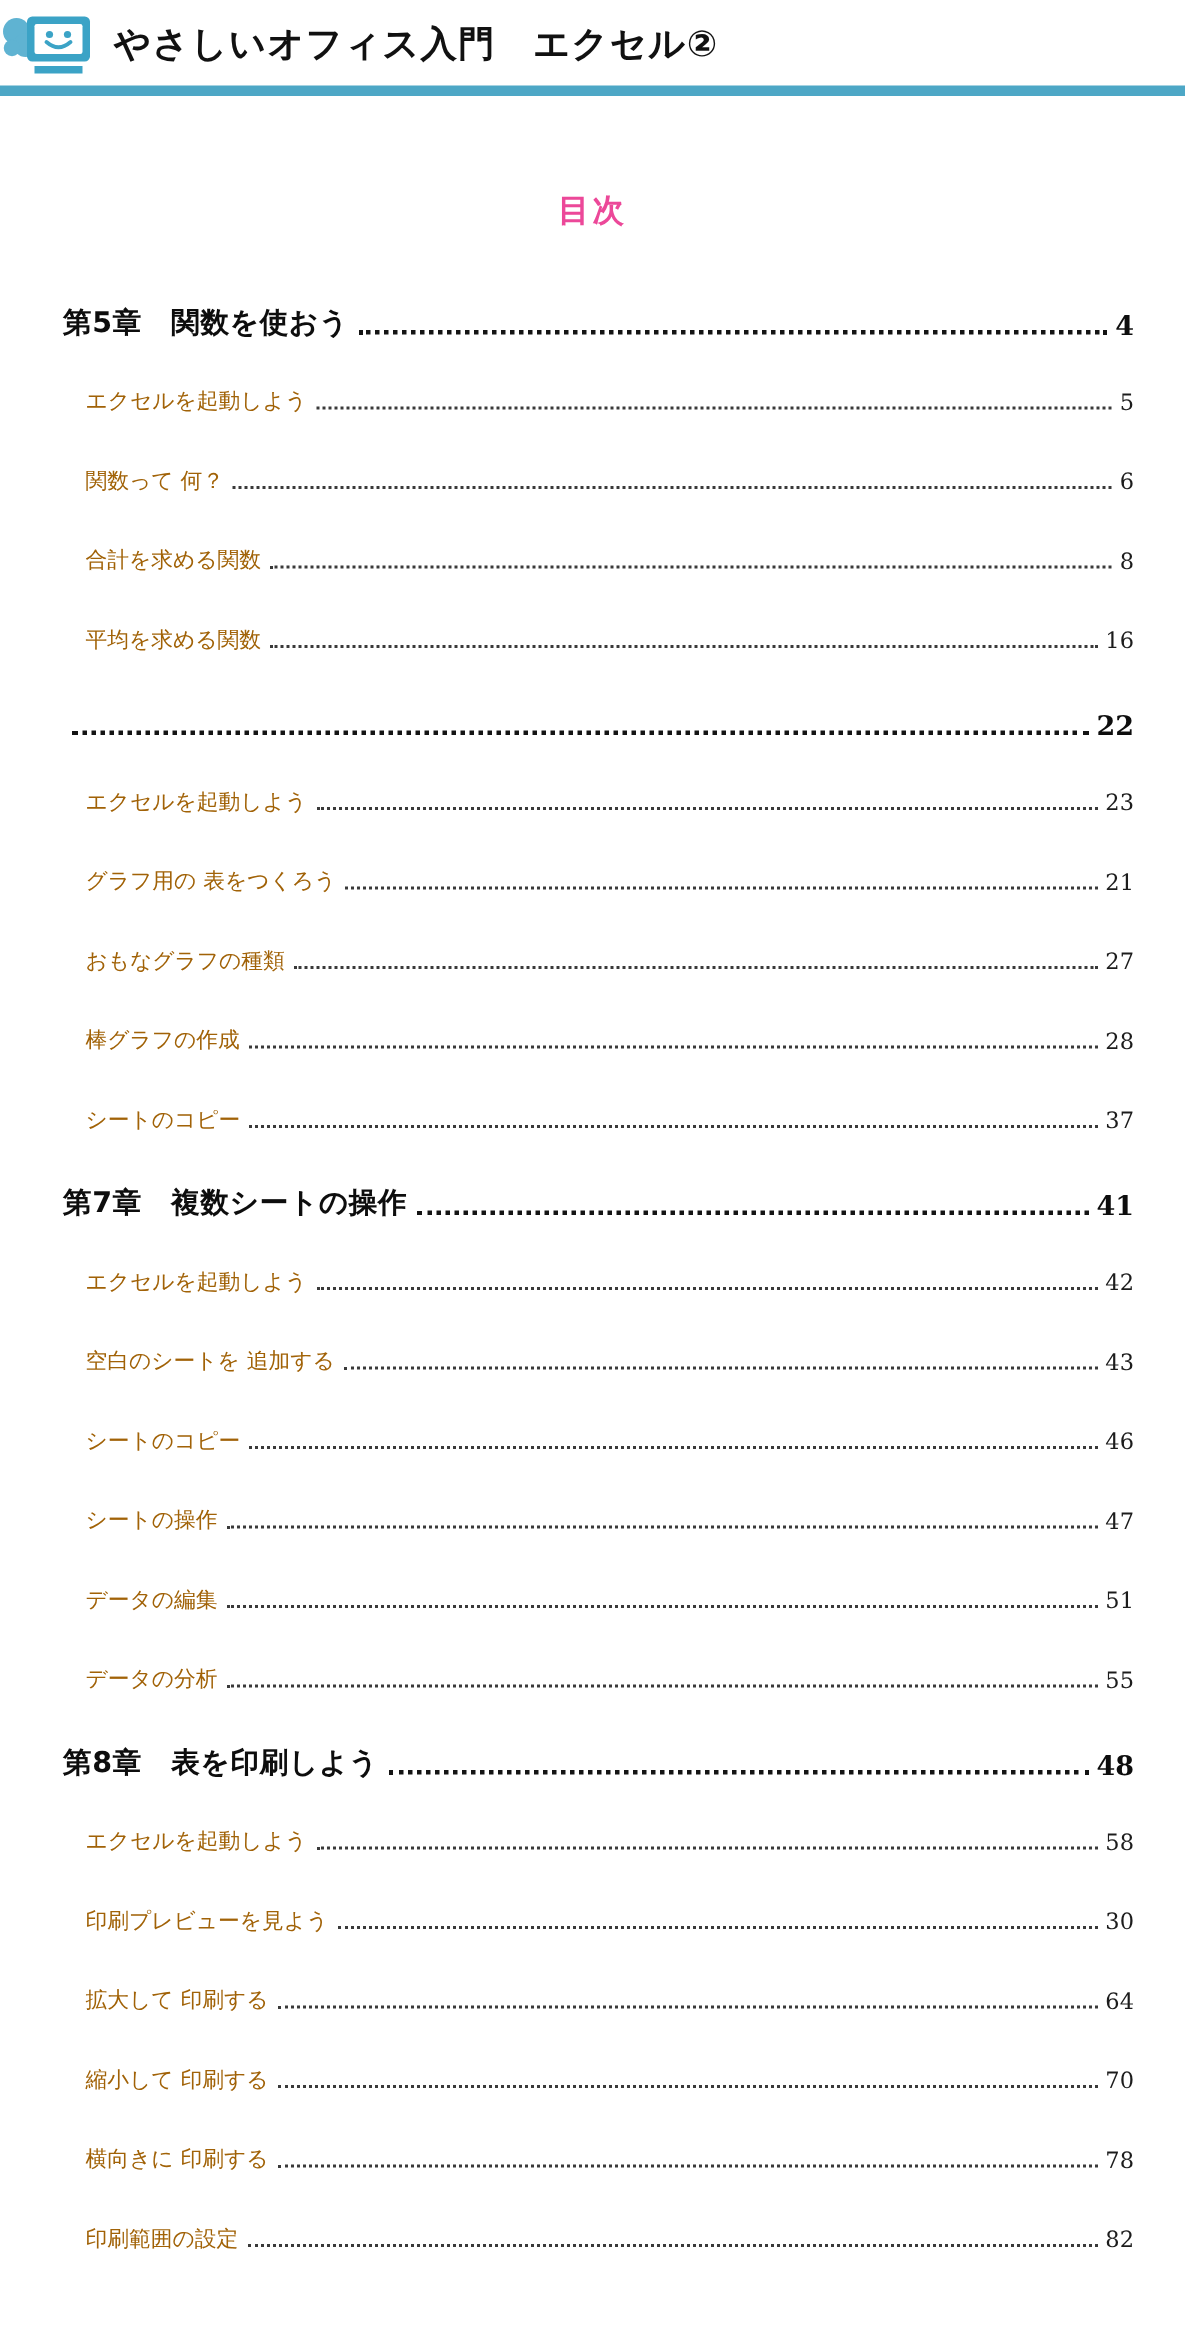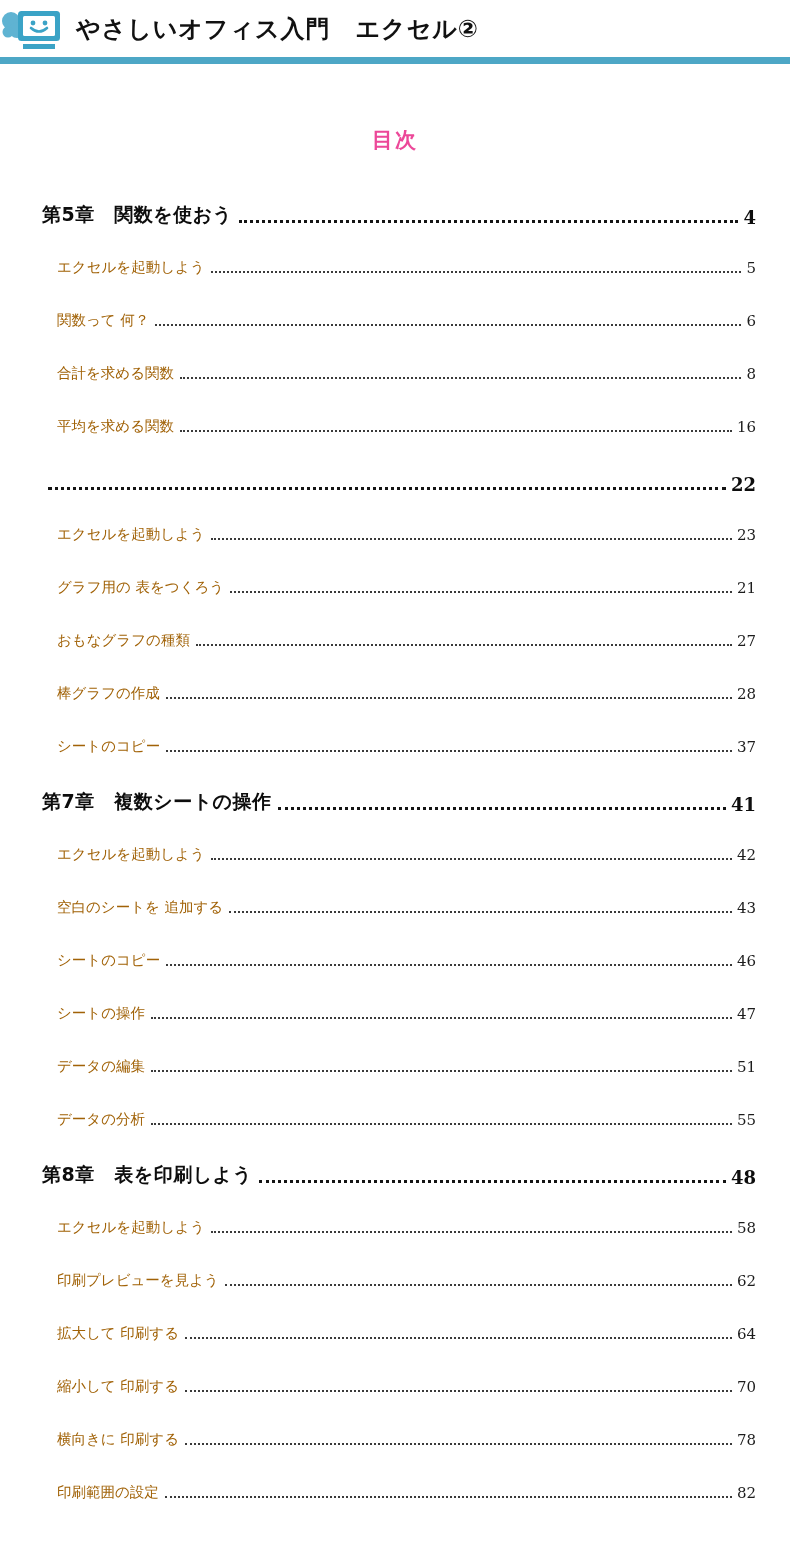--- a/index.html
+++ b/index.html
@@ -231,21 +231,21 @@
     <span class="pagenum">48</span>
   </div>
   <div class="row entry">
     <span class="label">エクセルを起動しよう</span>
     <span class="leader"></span>
     <span class="pagenum">58</span>
   </div>
   <div class="row entry">
     <span class="label">印刷プレビューを見よう</span>
     <span class="leader"></span>
-    <span class="pagenum">62</span>
+    <span class="pagenum">30</span>
   </div>
   <div class="row entry">
     <span class="label">拡大して 印刷する</span>
     <span class="leader"></span>
     <span class="pagenum">64</span>
   </div>
   <div class="row entry">
     <span class="label">縮小して 印刷する</span>
     <span class="leader"></span>
     <span class="pagenum">70</span>

